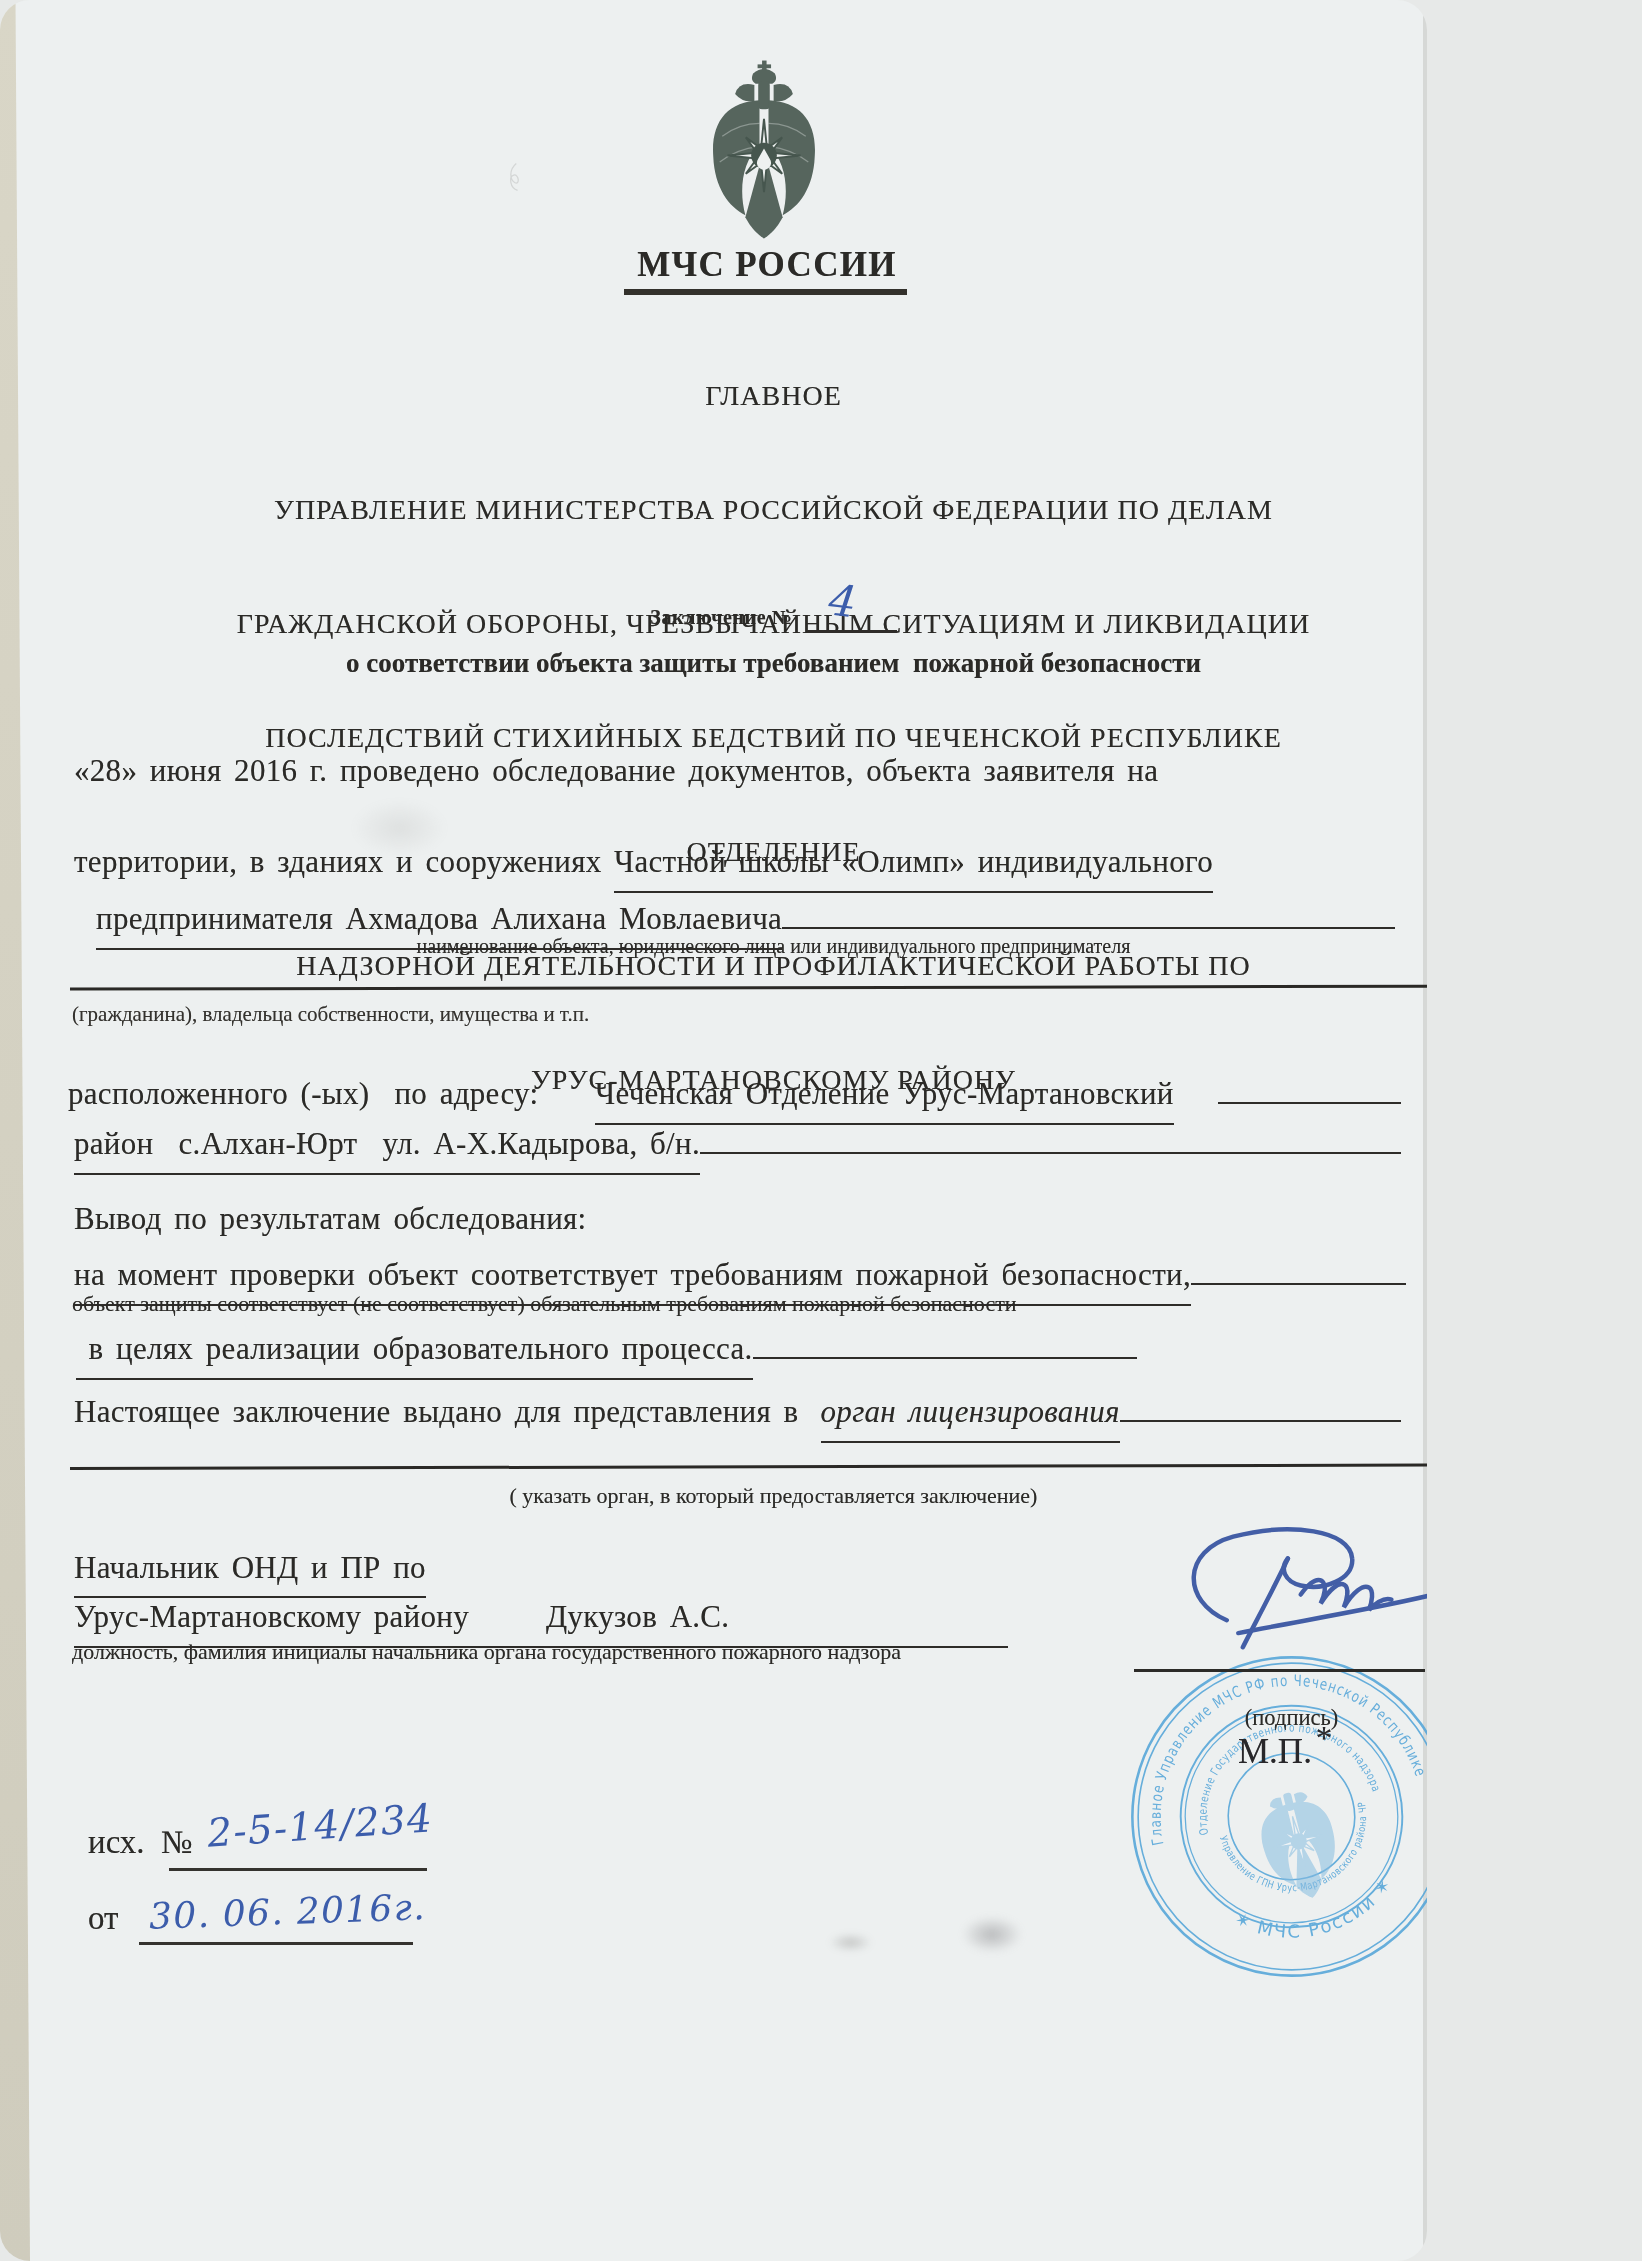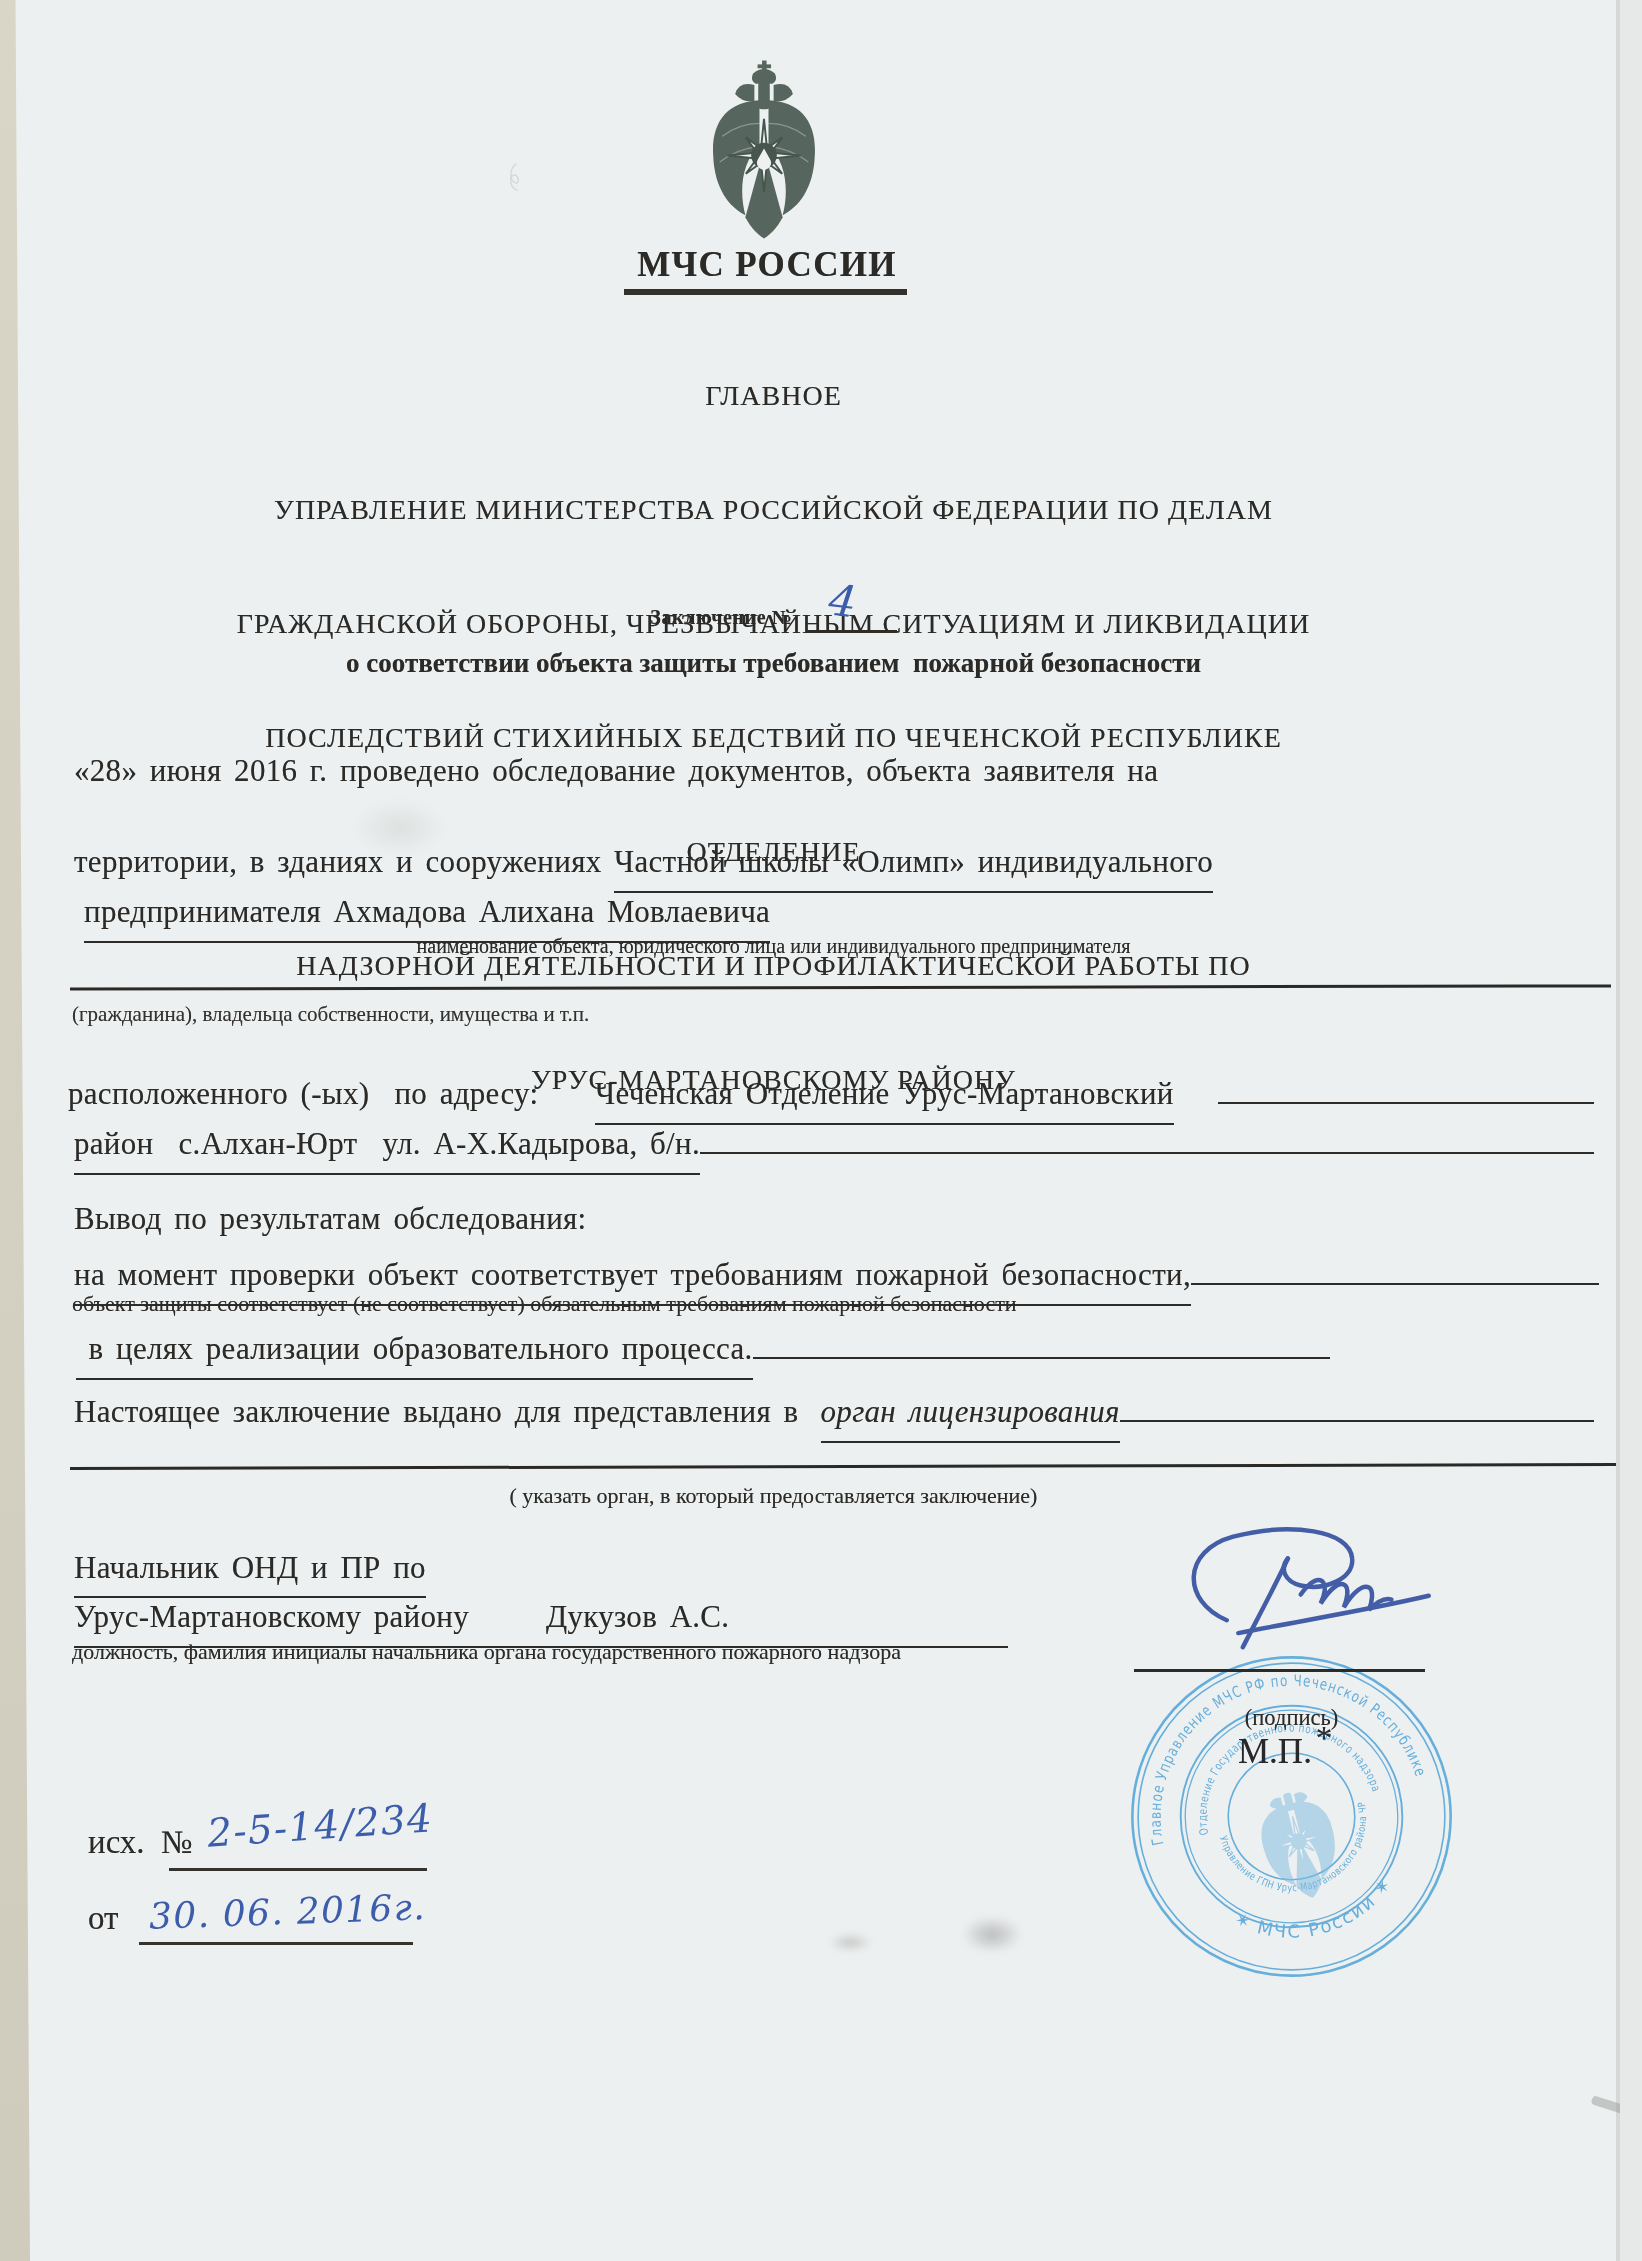--- a/index.html
+++ b/index.html
@@ -1,17 +1,17 @@
 <!DOCTYPE html>
 <html style="font-size:10.3px"><head>
 <meta charset="utf-8">
 <style>
   html,body{margin:0;padding:0;}
   body{width:1643px;height:2261px;background:#e7e9e8;font-family:"Liberation Serif",serif;}
-  .page{position:absolute;left:0;top:0;width:1620px;height:2261px;background:#edf0f0;overflow:hidden;}
+  .page{position:absolute;left:0;top:0;width:1427px;height:2261px;background:#edf0f0;overflow:hidden;border-radius:30px;}
   .abs{position:absolute;}
   .txt{color:#2b2a27;text-shadow:0 0 0.6px rgba(45,45,42,.45);white-space:pre-wrap;}
   .b48{font-size:31px;line-height:37px;word-spacing:4.5px;letter-spacing:0.3px;}
   .cap{font-size:21px;color:#34322e;}
   .row{display:flex;align-items:baseline;}
   .filled{border-bottom:2.6px solid #2e2c29;padding-bottom:11px;}
   .fill-line{flex:1;border-bottom:2.6px solid #2e2c29;height:1.1em;}
   .rule{background:#2a2926;height:3.2px;}
   .hand{font-family:"DejaVu Serif",serif;font-style:italic;color:#3c5dab;letter-spacing:1.3px;white-space:pre;}
   .center{text-align:center;}
@@ -73,21 +73,21 @@
     </span>
   </div>
   <div class="abs txt center" style="left:39px;top:648px;width:1469px;font-size:27px;font-weight:bold;">о соответствии объекта защиты требованием  пожарной безопасности</div>
 
   <div class="abs txt b48" style="left:74px;top:752px;">«28» июня 2016 г. проведено обследование документов, объекта заявителя на</div>
 
   <div class="abs row b48" style="left:74px;top:843px;right:110px;">
     <span class="txt">территории, в зданиях и сооружениях </span>
     <span class="txt filled">Частной школы «Олимп» индивидуального</span>
   </div>
-  <div class="abs row b48" style="left:84px;top:893px;right:32px;flex-direction:column;">
+  <div class="abs row b48" style="left:96px;top:893px;right:32px;">
     <span class="txt filled">предпринимателя Ахмадова Алихана Мовлаевича</span>
     <span class="fill-line"></span>
   </div>
   <div class="abs txt center" style="left:39px;top:935px;width:1469px;font-size:20px;">наименование объекта, юридического лица или индивидуального предпринимателя</div>
 
   <div class="abs rule" style="left:70px;top:986px;width:1541px;transform:rotate(-.12deg);"></div>
   <div class="abs txt cap" style="left:72px;top:1002px;">(гражданина), владельца собственности, имущества и т.п.</div>
 
   <div class="abs row b48" style="left:68px;top:1068px;right:26px;gap:44px;">
     <span class="txt">расположенного (-ых)  по адресу: </span>

